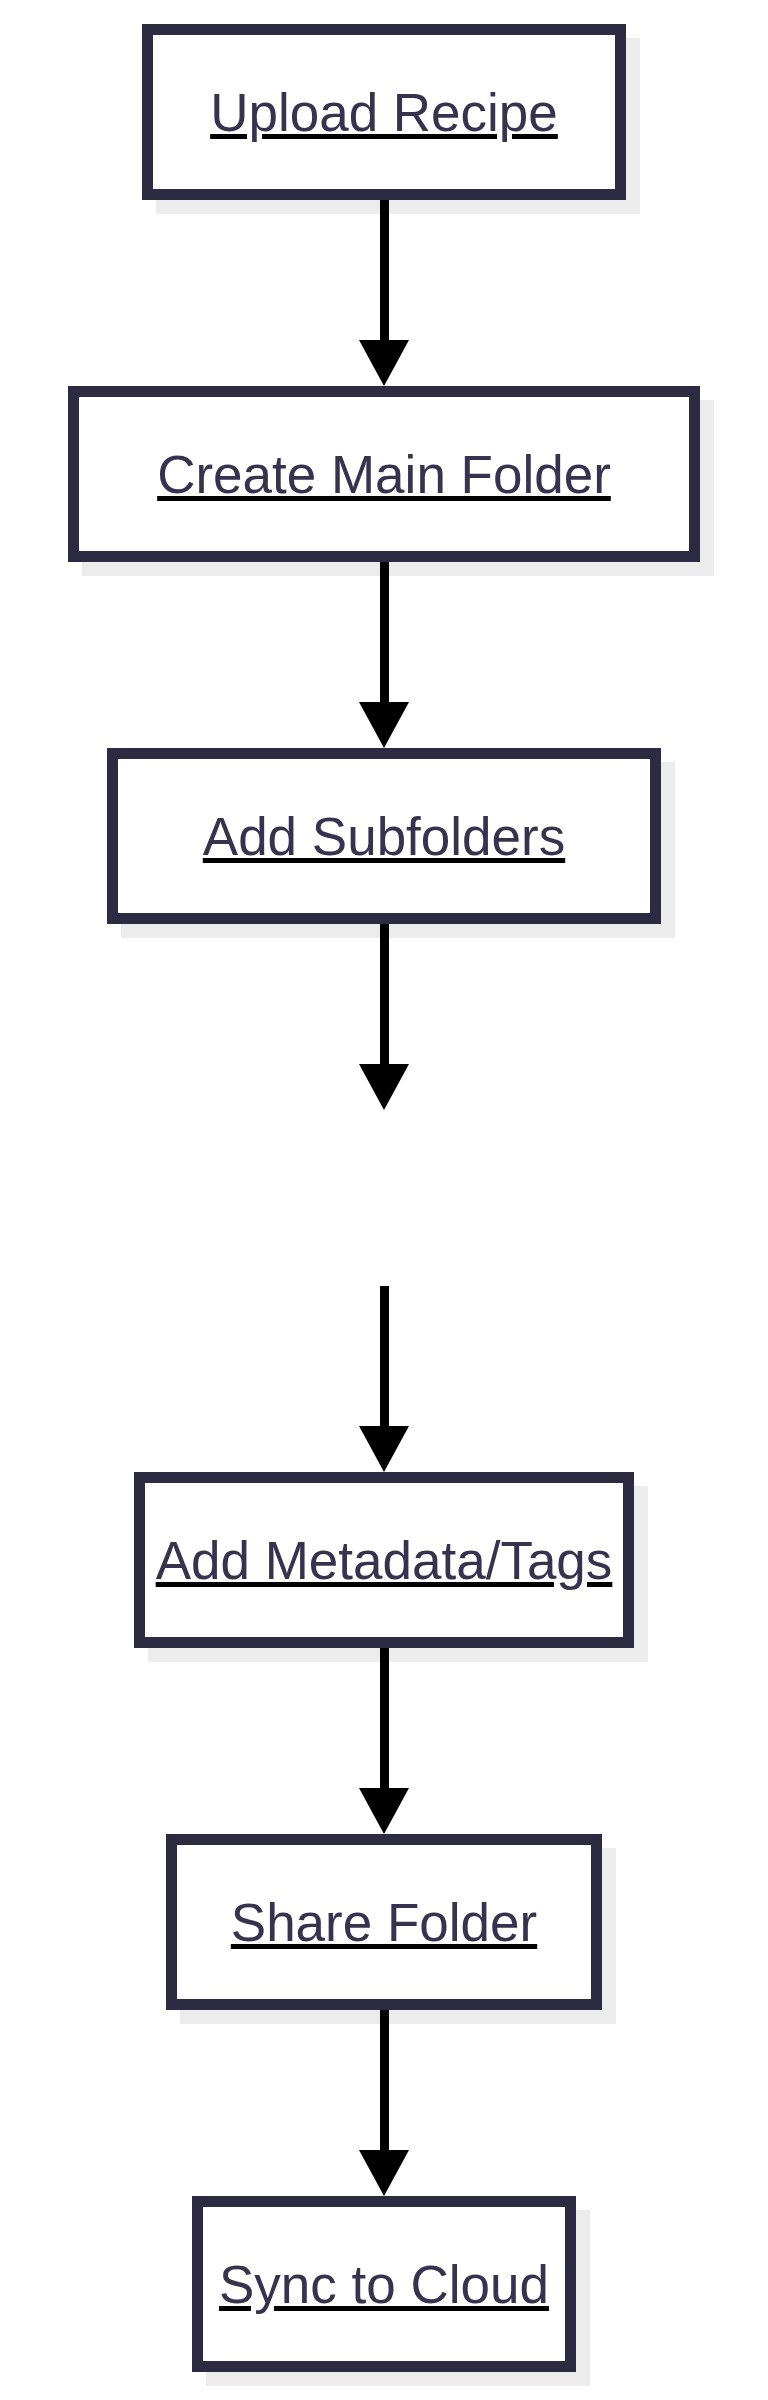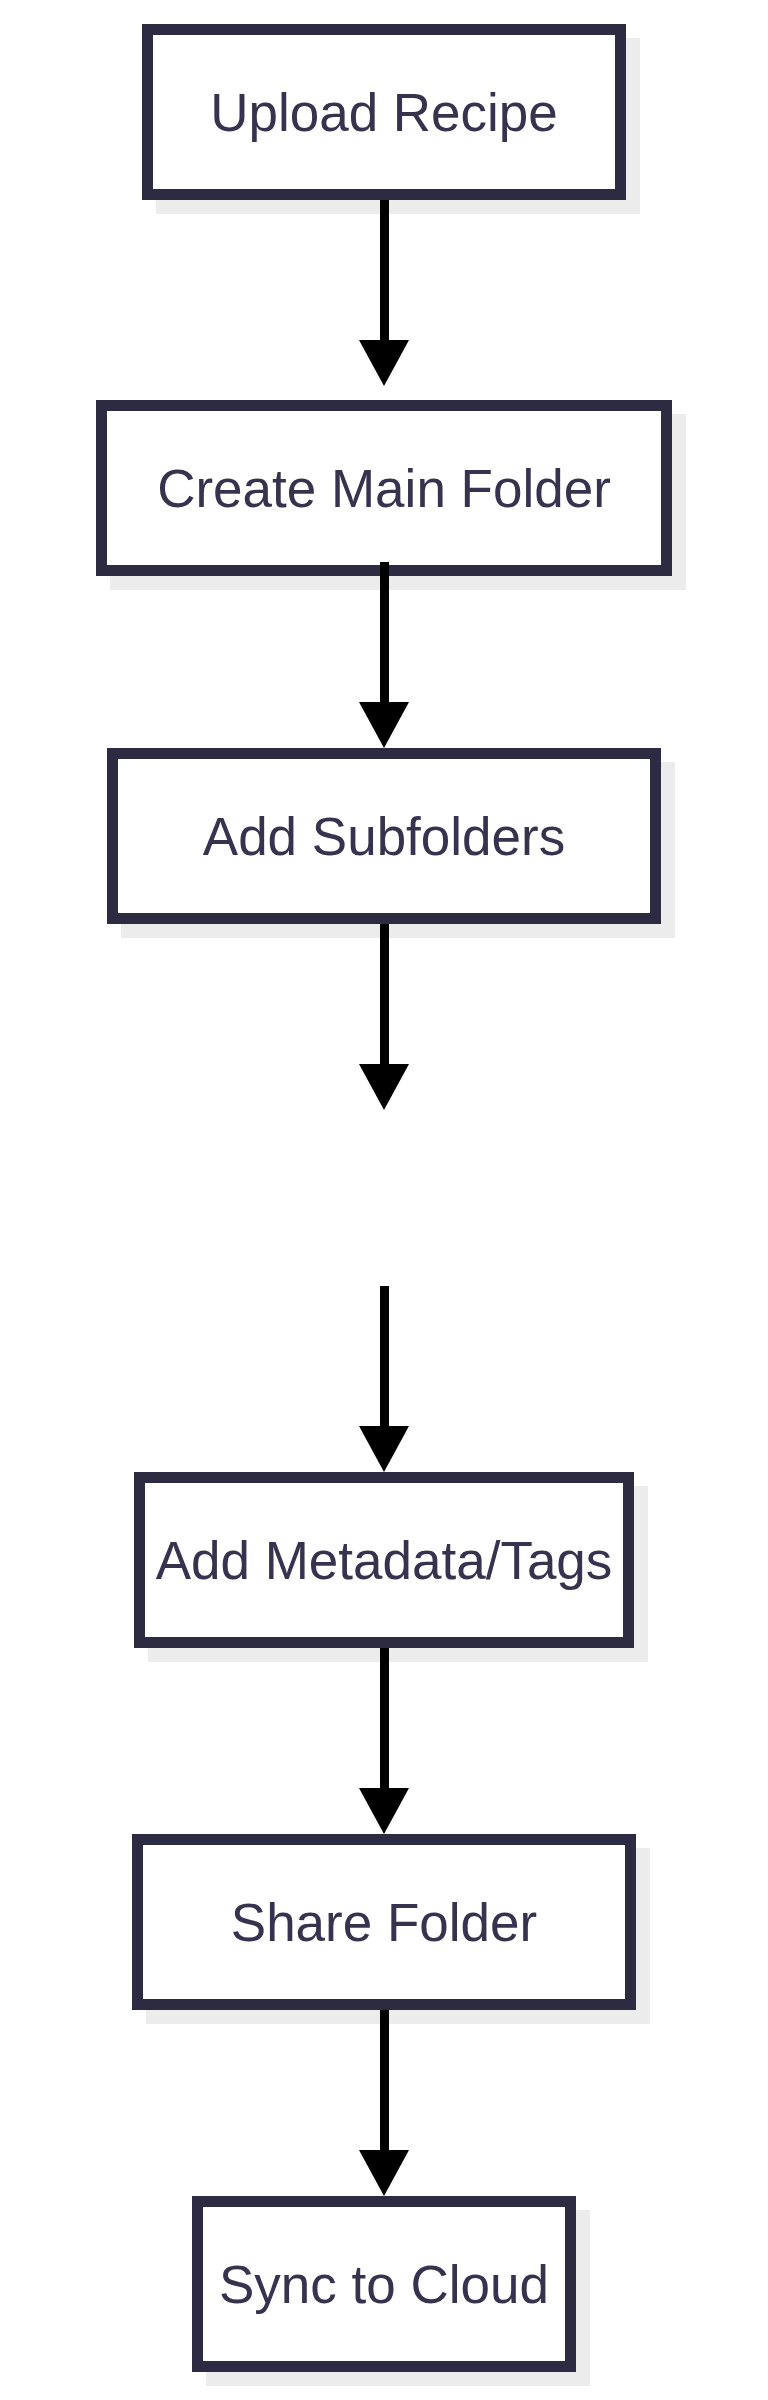--- a/index.html
+++ b/index.html
@@ -20,20 +20,21 @@
     left: 50%;
     transform: translateX(-50%);
     height: 176px;
     box-sizing: border-box;
     background: #ffffff;
     border: 11px solid #2c2b41;
     box-shadow: 14px 14px 0 #ececec;
     display: flex;
     align-items: center;
     justify-content: center;
+    text-decoration: underline;
   }
   .node-label {
     font-size: 53px;
     line-height: 1;
     color: #37334f;
     white-space: nowrap;
     text-align: center;
   }
   .arrow {
     position: absolute;
@@ -65,21 +66,21 @@
 
   <div class="node" style="top:24px; width:484px">
     <span class="node-label">Upload Recipe</span>
   </div>
 
   <div class="arrow" style="top:200px">
     <div class="arrow-shaft"></div>
     <div class="arrow-head"></div>
   </div>
 
-  <div class="node" style="top:400px; width:576px">
+  <div class="node" style="top:386px; width:632px">
     <span class="node-label">Create Main Folder</span>
   </div>
 
   <div class="arrow" style="top:562px">
     <div class="arrow-shaft"></div>
     <div class="arrow-head"></div>
   </div>
 
   <div class="node" style="top:748px; width:554px">
     <span class="node-label">Add Subfolders</span>
@@ -98,21 +99,21 @@
 
   <div class="node" style="top:1472px; width:500px">
     <span class="node-label">Add Metadata/Tags</span>
   </div>
 
   <div class="arrow" style="top:1648px">
     <div class="arrow-shaft"></div>
     <div class="arrow-head"></div>
   </div>
 
-  <div class="node" style="top:1834px; width:504px">
+  <div class="node" style="top:1834px; width:436px">
     <span class="node-label">Share Folder</span>
   </div>
 
   <div class="arrow" style="top:2010px">
     <div class="arrow-shaft"></div>
     <div class="arrow-head"></div>
   </div>
 
   <div class="node" style="top:2196px; width:384px">
     <span class="node-label">Sync to Cloud</span>

